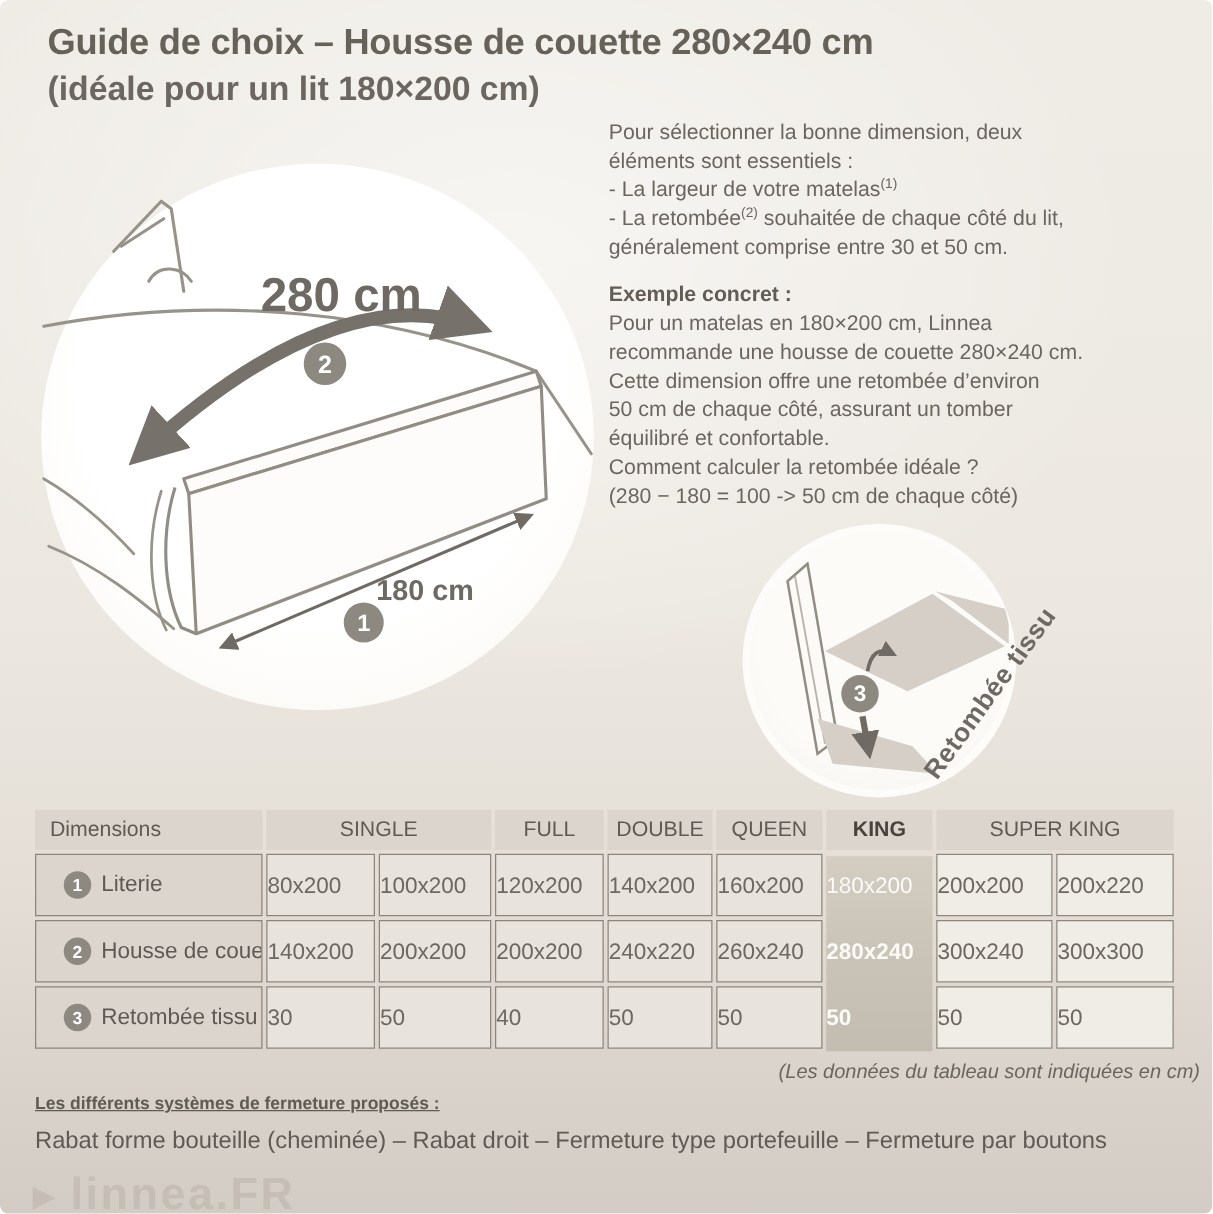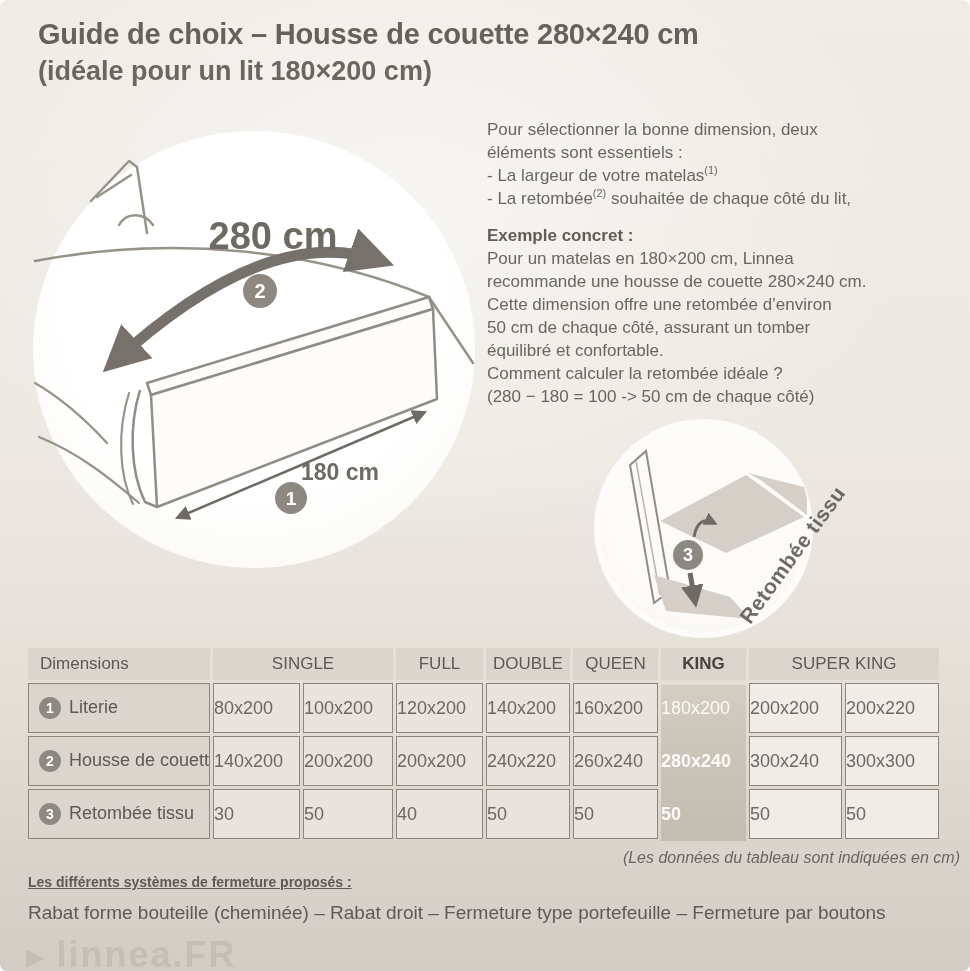--- a/index.html
+++ b/index.html
@@ -8,21 +8,21 @@
     font-family:"Liberation Sans","DejaVu Sans",sans-serif;
     background:
       radial-gradient(ellipse 820px 540px at 42% 22%, rgba(255,255,255,0.55), rgba(255,255,255,0) 62%),
       linear-gradient(180deg,#efece6 0%,#ece8e1 50%,#e3ddd5 74%,#d8d2ca 90%,#d2ccc4 100%);
     border-radius: 7px;
   }
   .abs{position:absolute;}
   .title{left:38px; top:18px; font-size:29px; font-weight:700; color:#676259; letter-spacing:-0.2px;}
   .subtitle{left:38px; top:56px; font-size:27px; font-weight:700; color:#6b6660;}
   .tcol{width:470px; color:#6b6560; font-size:17px; line-height:23px;}
-  .intro{left:487px; top:94px;margin-top:24px;}
+  .intro{left:487px; top:94px;}
   .example{left:487px; top:224px;}
   .bold{font-weight:700; color:#615c55;}
   sup{font-size:11px; line-height:0;}
 
   .circle-main{
     left:33px; top:131px; width:442px; height:437px; border-radius:50%;
     background:radial-gradient(circle at 50% 40%, #ffffff 55%, #fcfbf8 76%, #f4f1eb 100%);
   }
   .circle-drop{
     left:594px; top:419px; width:219px; height:219px; border-radius:50%; box-sizing:border-box;
@@ -35,21 +35,21 @@
   }
 
   .table-wrap{left:25px; top:645px; width:920px; height:202px;}
   .king-strip{position:absolute; left:636px; top:40px; width:85px; height:156px;
     background:linear-gradient(180deg,#d4cdc2 0%,#c9c2b7 55%,#c3bcb1 100%); z-index:0;}
   table.sizes{position:relative; z-index:1; border-collapse:separate; border-spacing:3px; table-layout:fixed; width:917px;}
   table.sizes th{font-size:17px; font-weight:400; color:#5e5953; background:#dbd5cd; height:32px; text-align:center; padding:0; overflow:hidden;}
   table.sizes th.h-dim{text-align:left; padding-left:12px;}
   table.sizes th.h-king{font-weight:700; color:#47423c;}
   table.sizes td{box-sizing:border-box; border:1px solid #8b857c; background:#e8e3dc; height:50px; font-size:18px; color:#6e6862; padding:0; overflow:hidden;}
-  table.sizes td.label{background:#dbd5cd; text-align:left; padding-left:10px; color:#5e5953; white-space:nowrap;}
+  table.sizes td.label{background:#dbd5cd; text-align:left; padding-left:22px; color:#5e5953; white-space:nowrap;}
   table.sizes td.king{border:none; background:transparent; color:#fbfaf7;}
   table.sizes td.king.strong{font-weight:700;}
   table.sizes td.sk{background:#f0ede7;}
   .tbadge{display:inline-block; width:22px; height:22px; border-radius:50%; background:#8d8880;
     color:#fff; font-size:14px; font-weight:700; text-align:center; line-height:22px; margin-right:8px; vertical-align:middle;}
 
   .note{right:10px; top:849px; font-size:16px; font-style:italic; color:#6b6560;}
   .closures-h{left:28px; top:874px; font-size:14px; font-weight:600; color:#5f5a54; text-decoration:underline;}
   .closures-l{left:28px; top:902px; font-size:19px; color:#5f5a54;}
   .watermark{left:26px; top:934px; font-size:36px; font-weight:700; color:#b5aea4; opacity:0.45; letter-spacing:2px;}
@@ -61,20 +61,21 @@
 <div id="page">
 
   <div class="abs title">Guide de choix – Housse de couette 280×240 cm</div>
   <div class="abs subtitle">(idéale pour un lit 180×200 cm)</div>
 
   <div class="abs tcol intro">
     <div>Pour sélectionner la bonne dimension, deux</div>
     <div>éléments sont essentiels :</div>
     <div><span>- La largeur de votre matelas</span><sup>(1)</sup></div>
     <div><span>- La retombée</span><sup>(2)</sup><span> souhaitée de chaque côté du lit,</span></div>
+    <div>généralement comprise entre 30 et 50 cm.</div>
   </div>
 
   <div class="abs tcol example">
     <div class="bold">Exemple concret :</div>
     <div>Pour un matelas en 180×200 cm, Linnea</div>
     <div>recommande une housse de couette 280×240 cm.</div>
     <div>Cette dimension offre une retombée d’environ</div>
     <div>50 cm de chaque côté, assurant un tomber</div>
     <div>équilibré et confortable.</div>
     <div>Comment calculer la retombée idéale ?</div>

